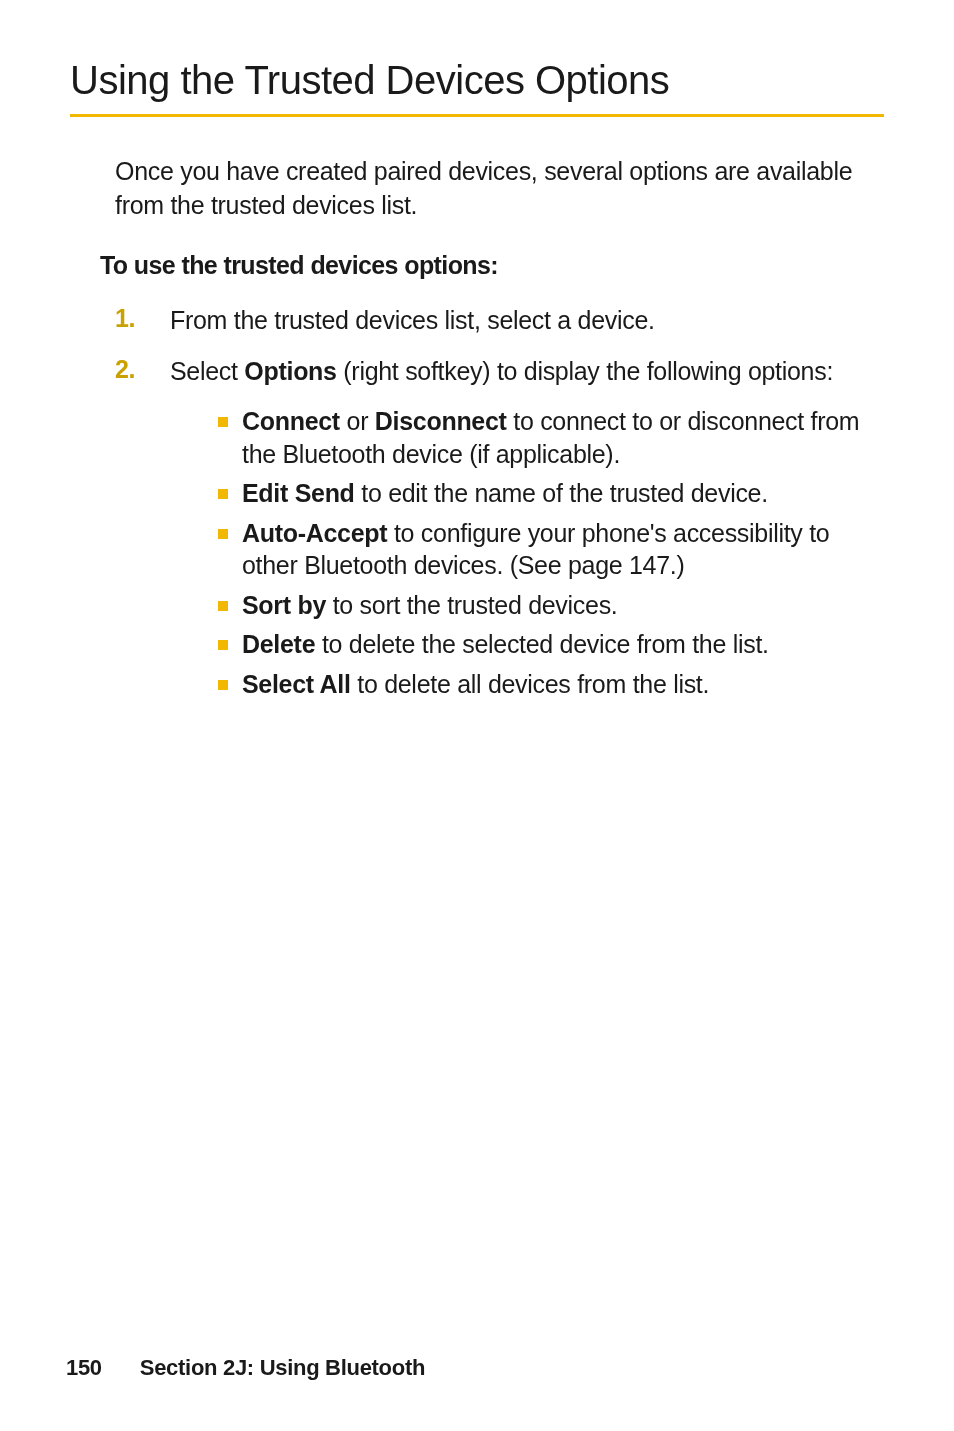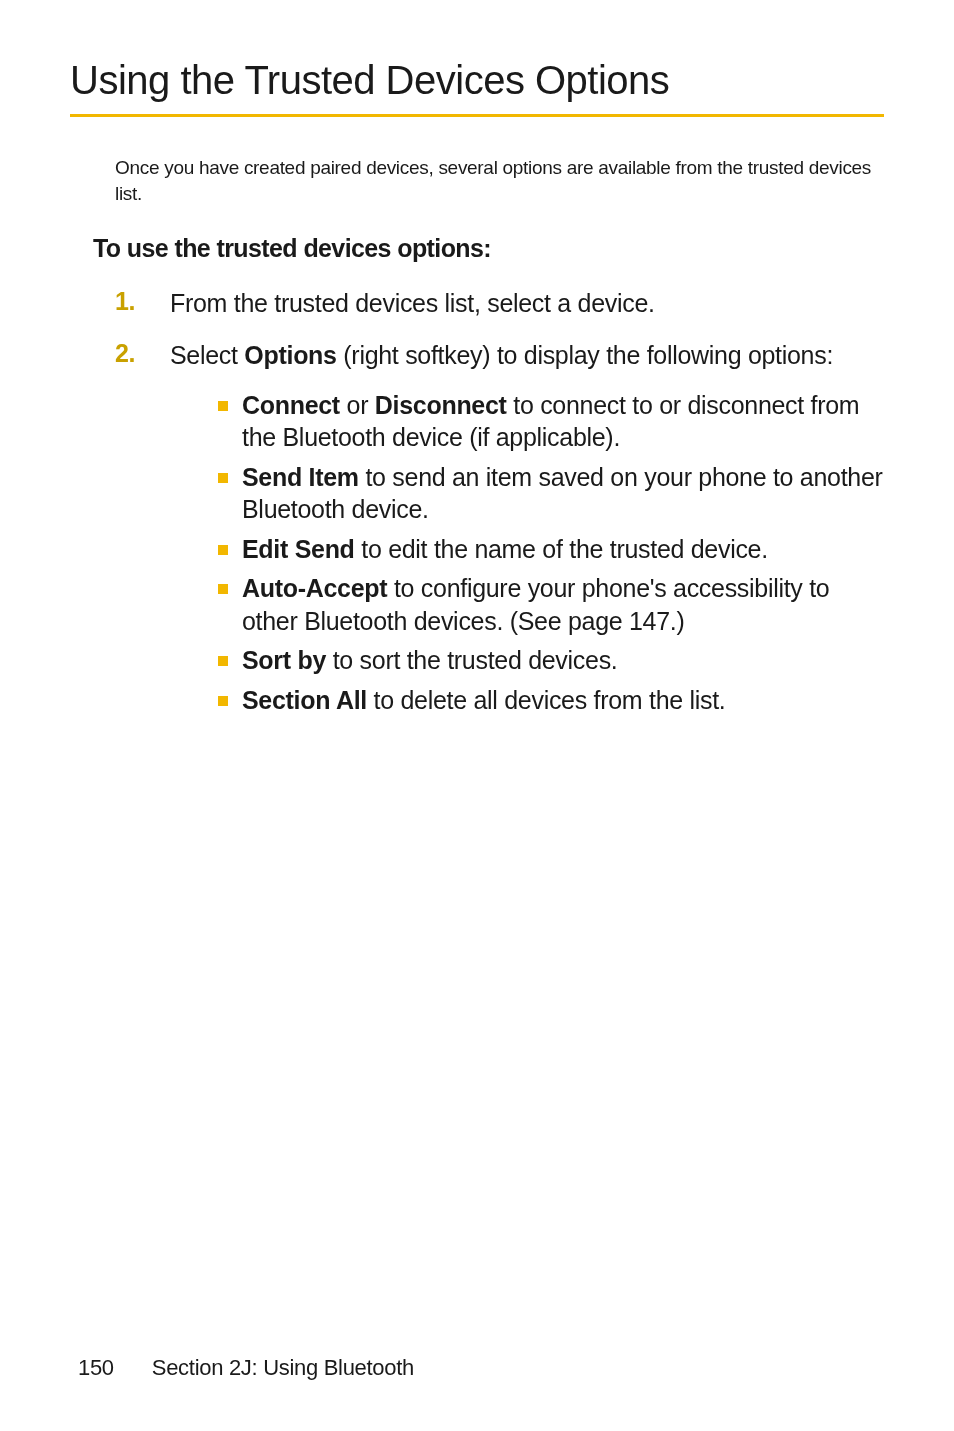--- a/index.html
+++ b/index.html
@@ -23,30 +23,30 @@
     margin-bottom: 12px;
     line-height: 1.1;
   }
   .hr-line {
     width: 100%;
     border: none;
     border-top: 3px solid #f2b700;
     margin-bottom: 38px;
   }
   .intro {
-    font-size: 19px;
+    font-size: 25px;
     line-height: 1.35;
     margin-left: 45px;
     margin-bottom: 28px;
     letter-spacing: -0.3px;
   }
   .subhead {
     font-size: 25px;
     font-weight: 700;
-    margin-left: 23px;
+    margin-left: 30px;
     margin-bottom: 24px;
     letter-spacing: -0.6px;
   }
   ol.steps {
     list-style: none;
     margin-left: 45px;
   }
   ol.steps > li {
     display: flex;
     margin-bottom: 18px;
@@ -86,23 +86,23 @@
     height: 10px;
     background: #f2b700;
   }
   .b {
     font-weight: 700;
     text-align: right;
   }
   .footer {
     position: absolute;
     bottom: 50px;
-    left: 78px;
+    left: 66px;
     font-size: 22px;
-    font-weight: 400;
+    font-weight: 700;
     letter-spacing: -0.3px;
   }
   .footer .pagenum {
     margin-right: 38px;
   }
 </style>
 </head>
 <body>
 
 <h1 class="heading">Using the Trusted Devices Options</h1>
@@ -119,33 +119,33 @@
   </li>
   <li>
     <span class="step-num">2.</span>
     <div class="step-body">
       <span>Select </span><span class="b">Options</span><span> (right softkey) to display the following options:</span>
       <ul class="options">
         <li>
           <span class="b">Connect</span><span> or </span><span class="b">Disconnect</span><span> to connect to or disconnect from the Bluetooth device (if applicable).</span>
         </li>
         <li>
-          <span class="b">Send Item</span><span> to send an item saved on your phone to another Bluetooth device.</span>
-        </li>
-        <li>
           <span class="b">Edit Send</span><span> to edit the name of the trusted device.</span>
         </li>
         <li>
           <span class="b">Auto-Accept</span><span> to configure your phone's accessibility to other Bluetooth devices. (See page 147.)</span>
         </li>
         <li>
           <span class="b">Sort by</span><span> to sort the trusted devices.</span>
         </li>
         <li>
-          <span class="b">Section All</span><span> to delete all devices from the list.</span>
+          <span class="b">Delete</span><span> to delete the selected device from the list.</span>
+        </li>
+        <li>
+          <span class="b">Select All</span><span> to delete all devices from the list.</span>
         </li>
       </ul>
     </div>
   </li>
 </ol>
 
 <div class="footer">
   <span class="pagenum">150</span><span>Section 2J: Using Bluetooth</span>
 </div>
 

